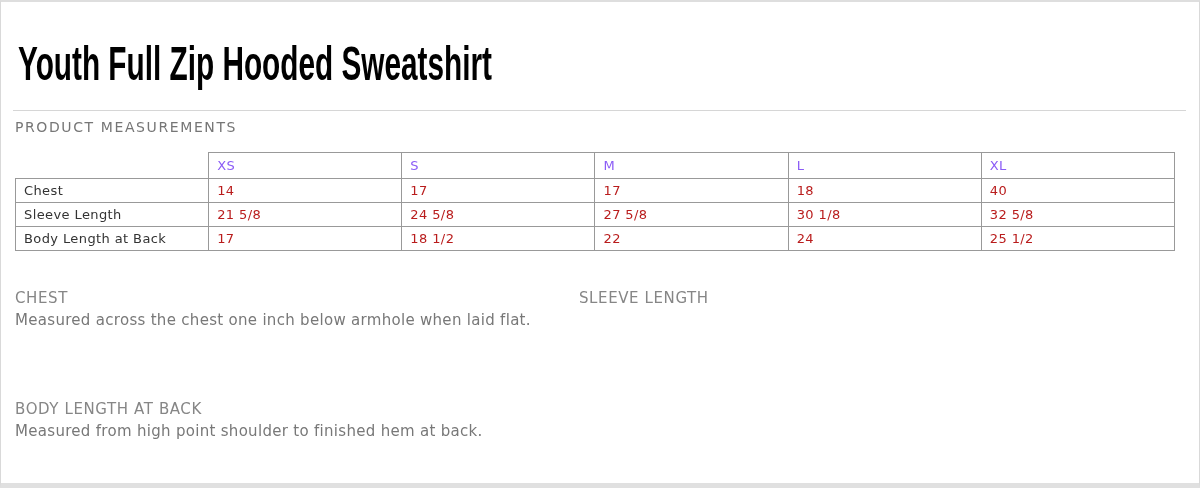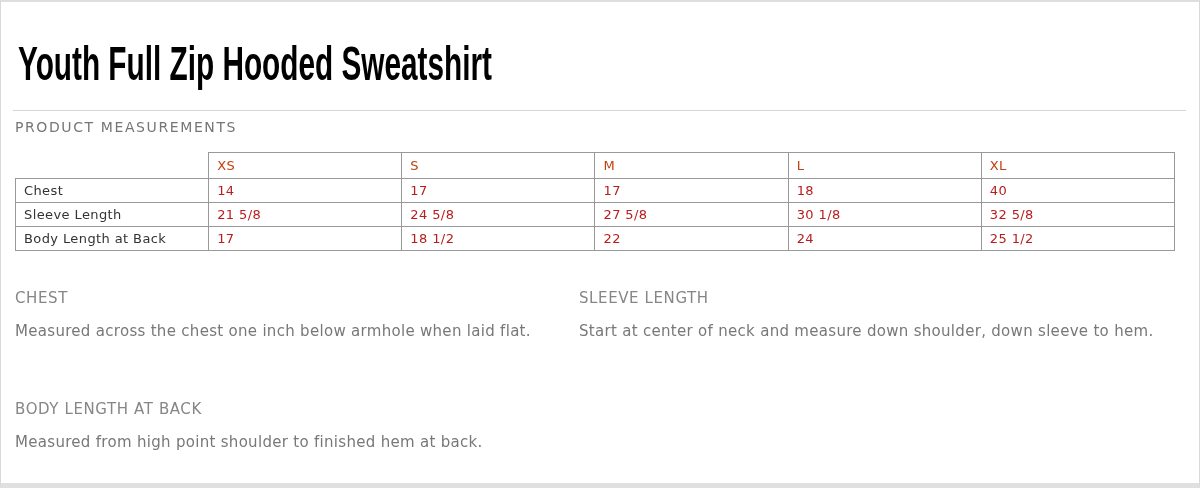--- a/index.html
+++ b/index.html
@@ -65,38 +65,37 @@
   table.size-chart th,
   table.size-chart td {
     border: 1px solid #999;
     padding: 0 0 0 8px;
     text-align: left;
     font-weight: normal;
     vertical-align: middle;
     overflow: hidden;
     white-space: nowrap;
   }
-  table.size-chart thead th { height: 26px; color: #c2410c; }
+  table.size-chart thead th { height: 26px; color: #8b5cf6; }
   table.size-chart tbody td { height: 24px; }
   table.size-chart th.corner { border: none; }
   table.size-chart td.row-label { color: #333; }
   table.size-chart td.cell-value { color: #b91c1c; }
 
   .definition {
     position: absolute;
     color: #7d7d7d;
   }
   .definition .def-heading {
     font-size: 15px;
     line-height: 15px;
     letter-spacing: 0.6px;
     color: #868686;
   }
   .definition .def-text {
-    margin-top: 11px;
     font-size: 15px;
     line-height: 29px;
     letter-spacing: 0.3px;
     color: #787878;
   }
   .def-chest  { left: 14px;  top: 289px; width: 560px; }
   .def-sleeve { left: 578px; top: 289px; width: 575px; }
   .def-body   { left: 14px;  top: 400px; width: 575px; }
 </style>
 </head>
@@ -149,21 +148,20 @@
     </tbody>
   </table>
 
   <div class="definition def-chest">
     <div class="def-heading">CHEST</div>
     <div class="def-text">Measured across the chest one inch below armhole when laid flat.</div>
   </div>
 
   <div class="definition def-sleeve">
     <div class="def-heading">SLEEVE LENGTH</div>
-    <div class="def-text">Start at center of neck and measure down shoulder, down sleeve to hem.</div>
   </div>
 
   <div class="definition def-body">
     <div class="def-heading">BODY LENGTH AT BACK</div>
     <div class="def-text">Measured from high point shoulder to finished hem at back.</div>
   </div>
 
 </div>
 
 </body></html>

